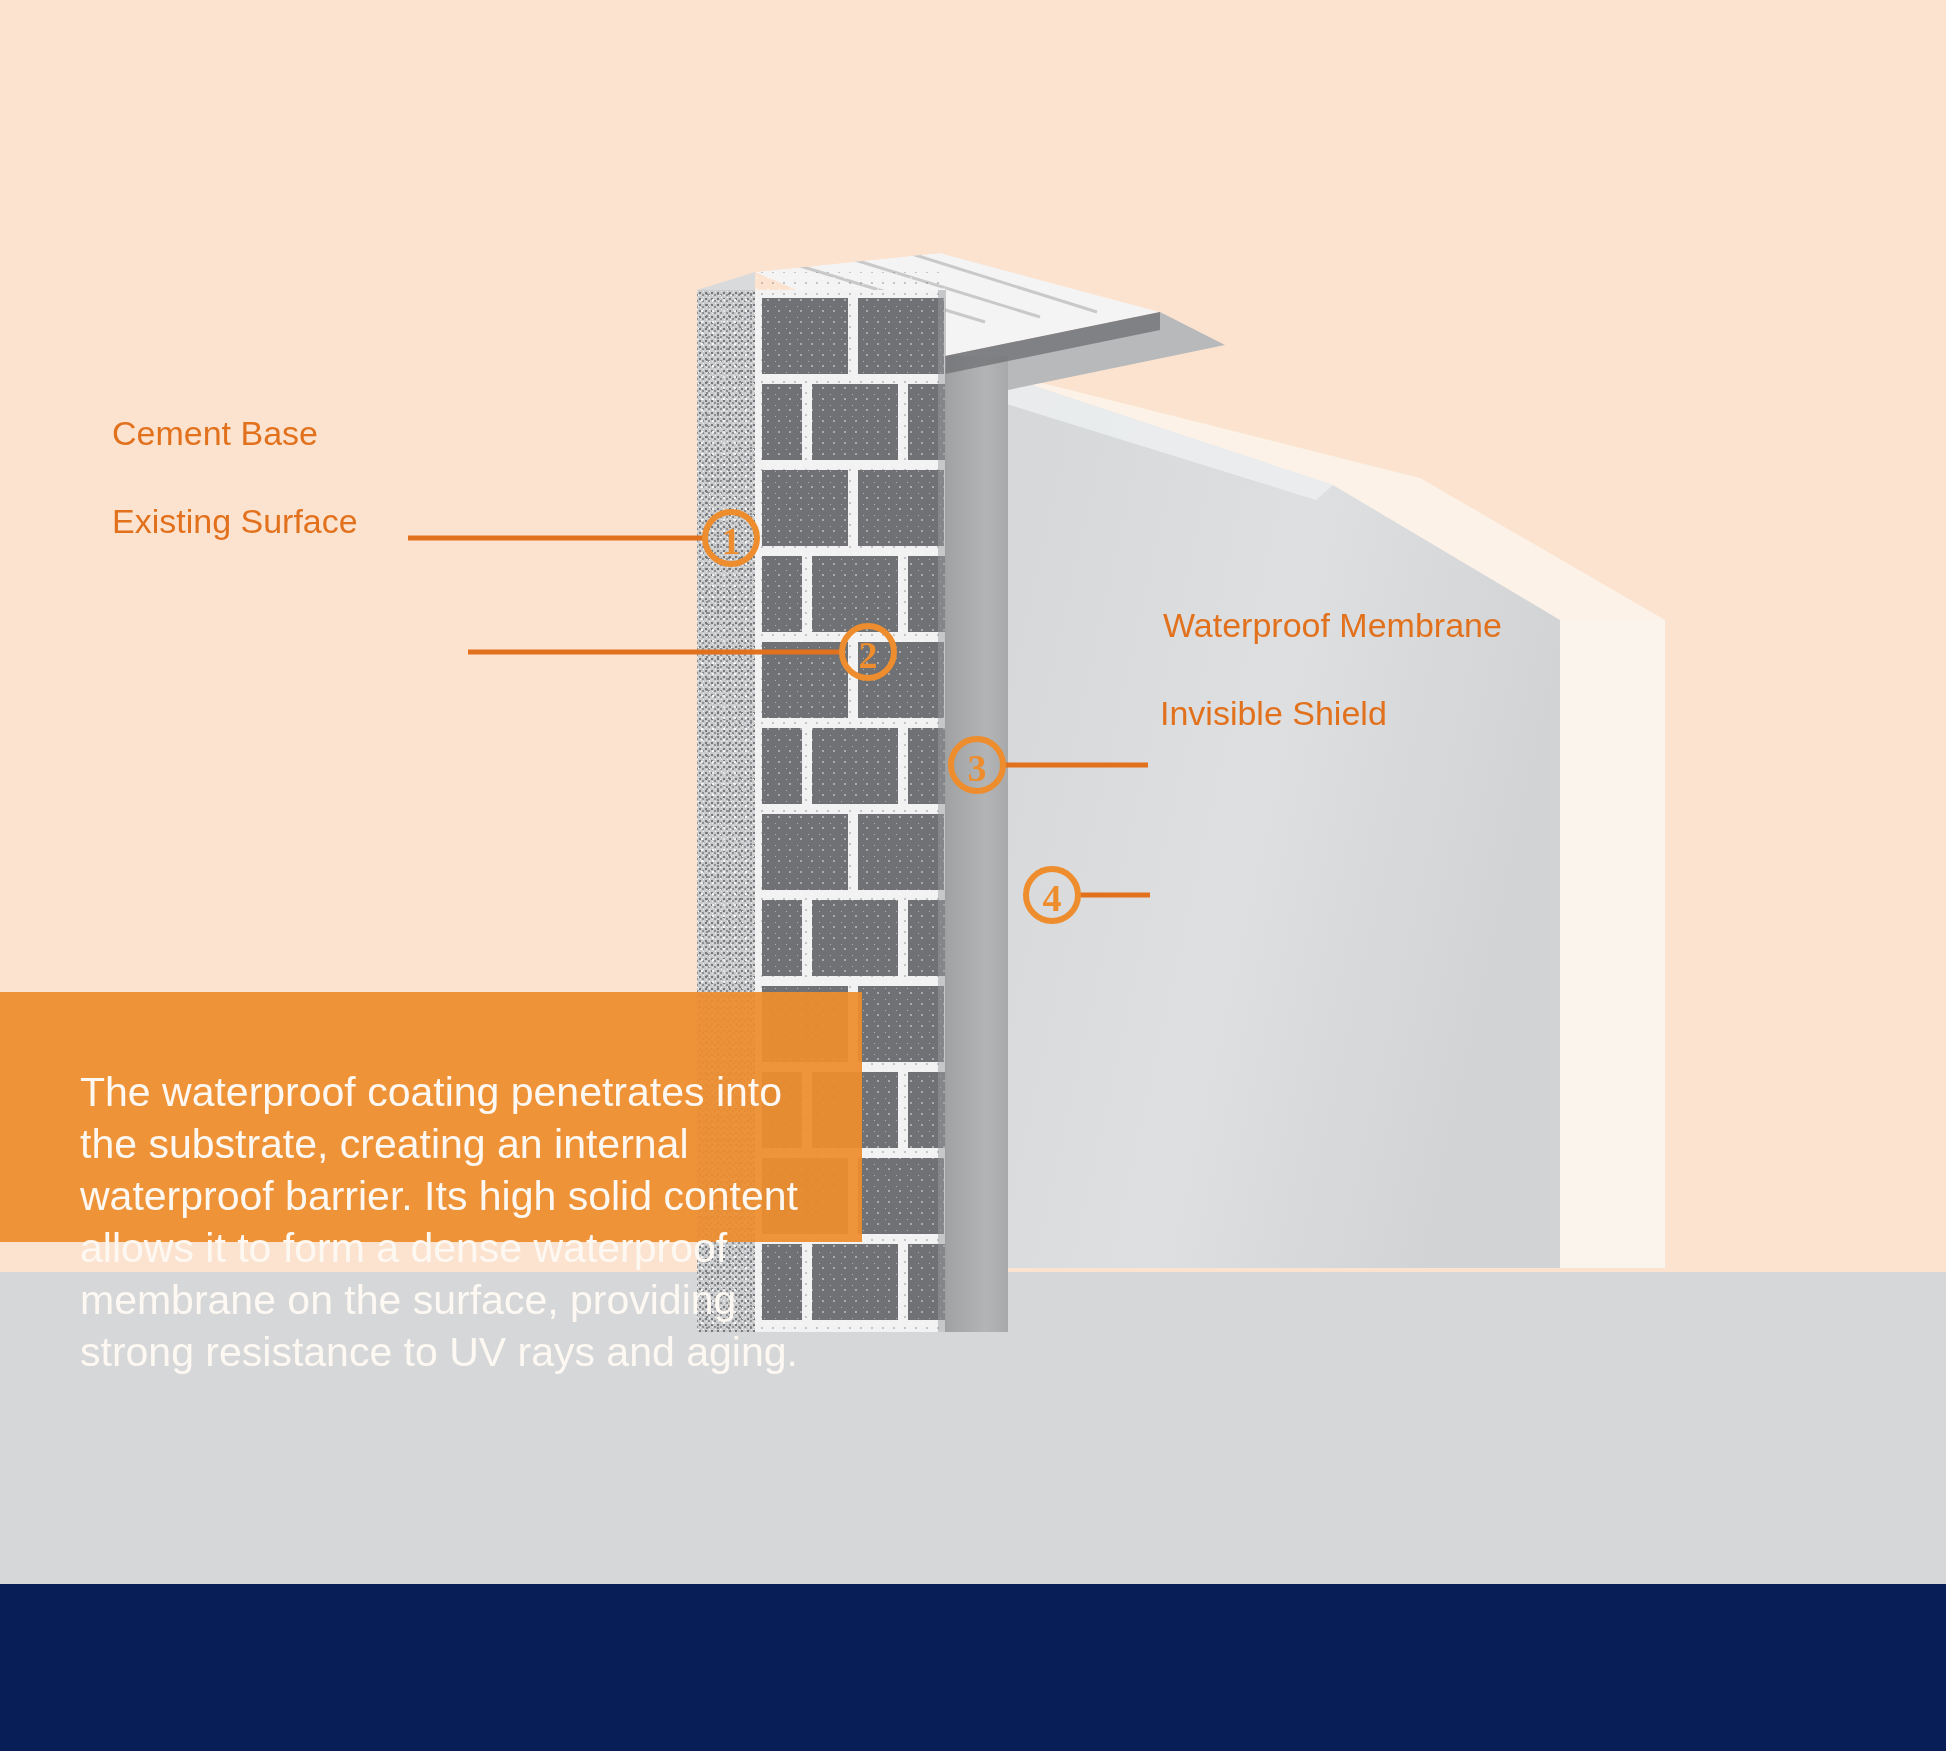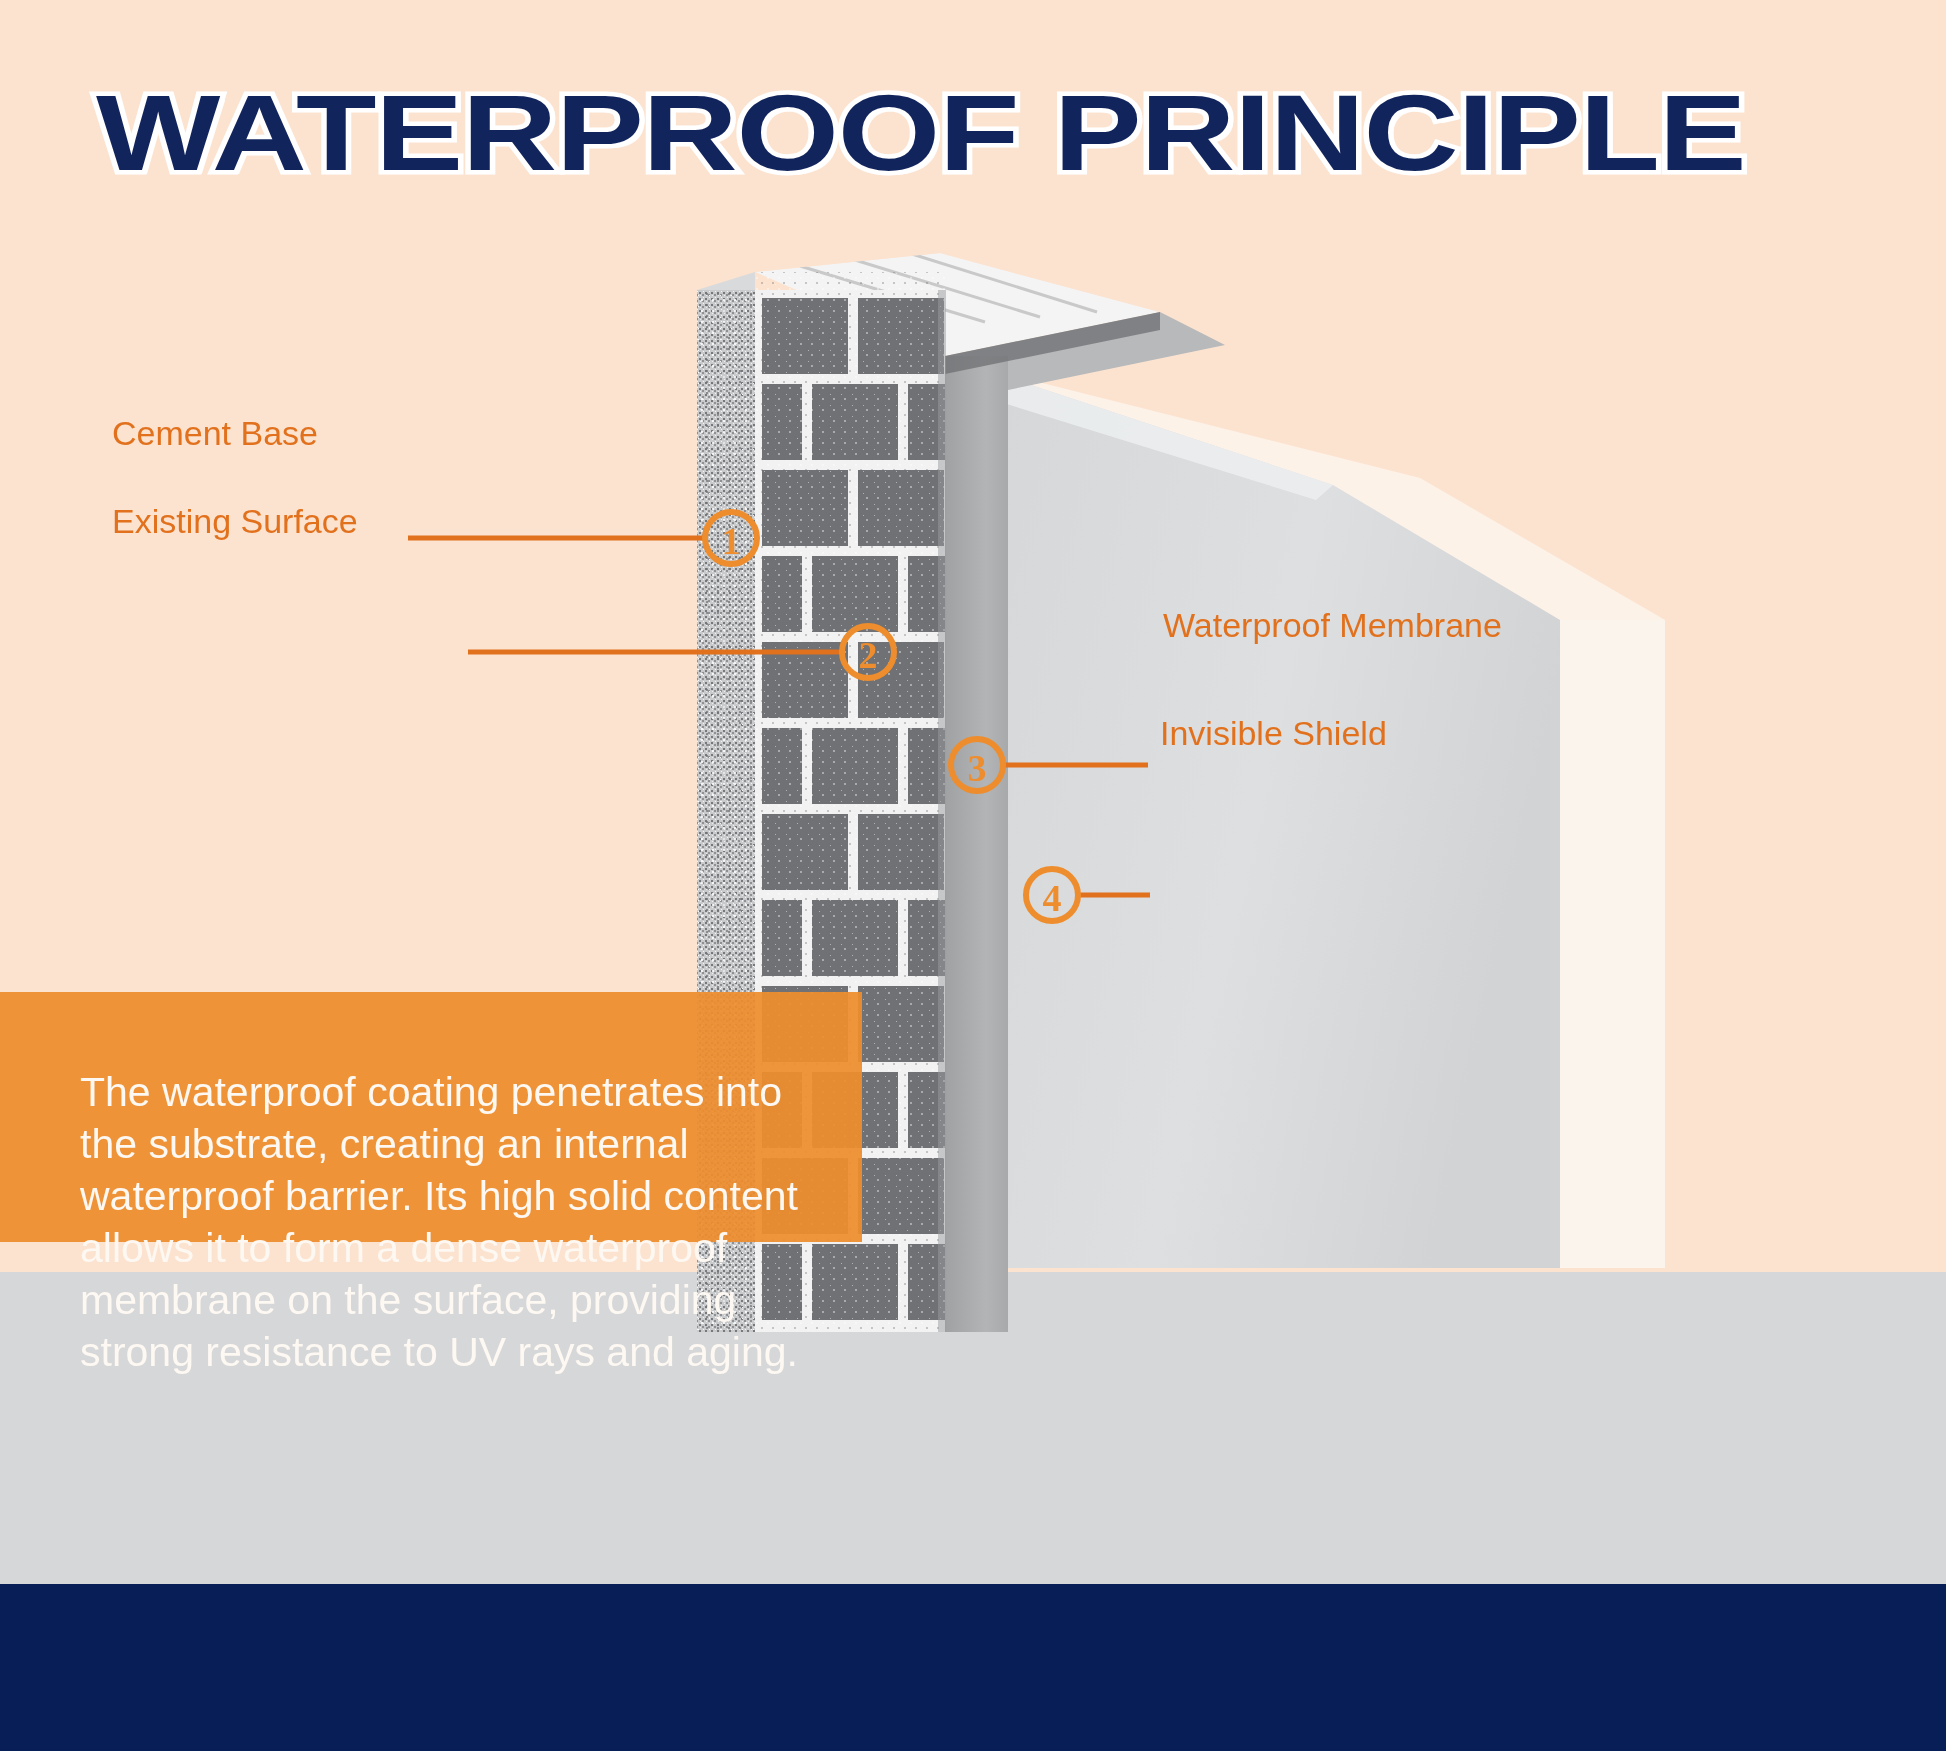--- a/index.html
+++ b/index.html
@@ -66,21 +66,21 @@
     position: absolute;
     color: #e2711d;
     font-size: 34px;
     line-height: 50px;
     white-space: nowrap;
     font-family: "Liberation Sans", sans-serif;
   }
   .lbl-cement { left: 112px; top: 408px; }
   .lbl-existing { left: 112px; top: 496px; }
   .lbl-membrane { left: 1163px; top: 600px; }
-  .lbl-shield { left: 1160px; top: 688px; margin-top: 20px; }
+  .lbl-shield { left: 1160px; top: 688px; }
 
   
   .panel {
     position: absolute;
     left: 0;
     top: 992px;
     width: 862px;
     height: 250px;
     background: rgba(238,141,45,0.93);
   }
@@ -264,23 +264,20 @@
         <circle cx="977" cy="765" r="26" fill="none" stroke="#ee8d2d" stroke-width="6"></circle>
         <text x="977" y="781" text-anchor="middle" font-family="Liberation Serif, serif" font-size="38" font-weight="bold" fill="#ee8d2d">3</text>
       </g>
       <g>
         <circle cx="1052" cy="895" r="26" fill="none" stroke="#ee8d2d" stroke-width="6"></circle>
         <text x="1052" y="911" text-anchor="middle" font-family="Liberation Serif, serif" font-size="38" font-weight="bold" fill="#ee8d2d">4</text>
       </g>
     </g>
   </svg>
 
-  <div class="title-wrap">
-    <div class="title">WATERPROOF PRINCIPLE</div>
-  </div>
 
   <div class="lbl lbl-cement">Cement Base</div>
   <div class="lbl lbl-membrane">Waterproof Membrane</div>
   <div class="lbl lbl-existing">Existing Surface</div>
   <div class="lbl lbl-shield">Invisible Shield</div>
 
   <div class="panel"></div>
   <div class="panel-body">The waterproof coating penetrates into the substrate, creating an internal waterproof barrier. Its high solid content allows it to form a dense waterproof membrane on the surface, providing strong resistance to UV rays and aging.</div>
 
   <div class="navy-bar"></div>

